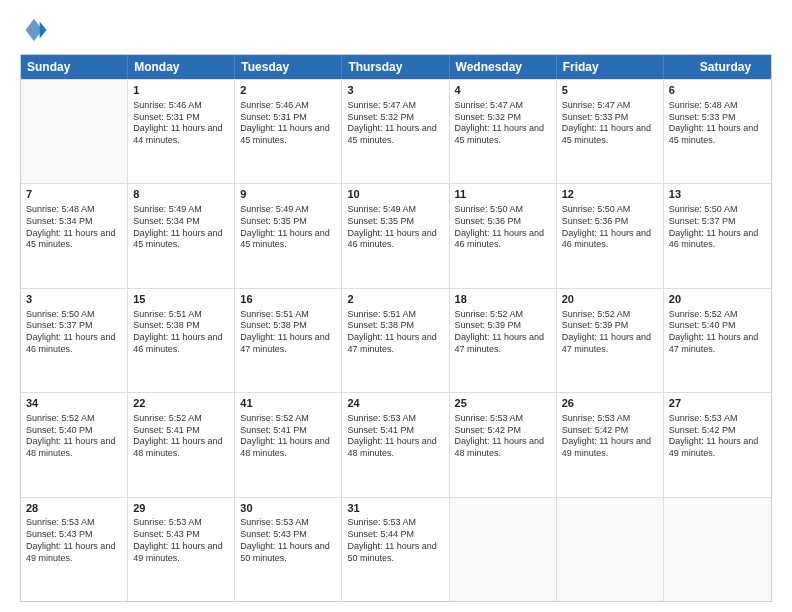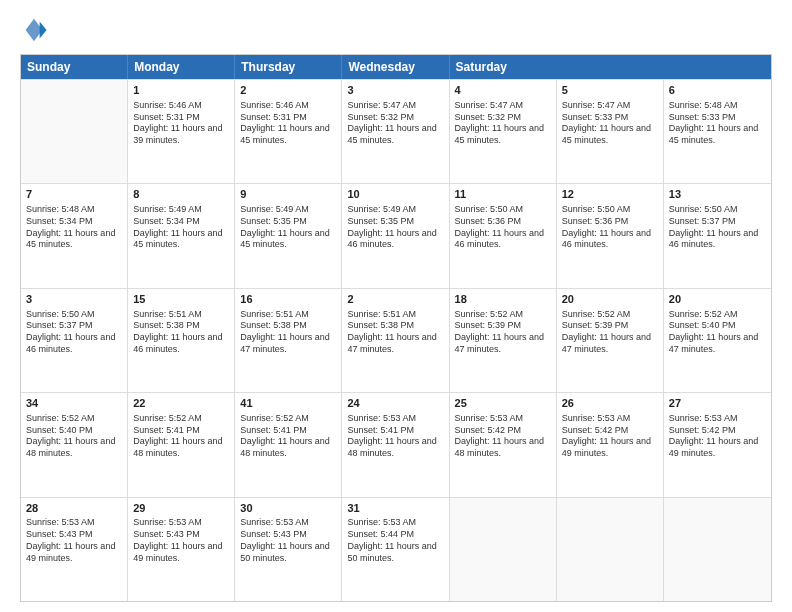--- a/index.html
+++ b/index.html
@@ -65,21 +65,21 @@
       grid-template-columns: repeat(7, 1fr);
       background: #2a6db5;
     }
     .cal-header-cell {
       color: #fff;
       font-size: 12px;
       font-weight: bold;
       padding: 5px 6px;
       border-right: 1px solid #4488cc;
     }
-    .cal-header-cell:last-child { border-right: none; }
+    .cal-header-cell:last-child { border-right: none; margin-left: 30px; }
     .cal-body {
       flex: 1;
       display: flex;
       flex-direction: column;
     }
     .cal-row {
       display: grid;
       grid-template-columns: repeat(7, 1fr);
       flex: 1;
       border-top: 1px solid #ddd;
@@ -126,32 +126,34 @@
     <div class="title-block">
       <h1></h1>
       <p></p>
     </div>
   </div>
 
   <div class="calendar">
     <div class="cal-header">
       <div class="cal-header-cell">Sunday</div>
       <div class="cal-header-cell">Monday</div>
+      <div class="cal-header-cell">Tuesday</div>
       <div class="cal-header-cell">Thursday</div>
       <div class="cal-header-cell">Wednesday</div>
+      <div class="cal-header-cell">Friday</div>
       <div class="cal-header-cell">Saturday</div>
     </div>
     <div class="cal-body" id="cal-body">
     <div class="cal-row">
           <div class="cal-cell empty"></div>
           <div class="cal-cell">
         <span class="day-num">1</span>
         <span class="cell-line">Sunrise: 5:46 AM</span>
         <span class="cell-line">Sunset: 5:31 PM</span>
-        <span class="cell-line">Daylight: 11 hours and 39 minutes.</span>
+        <span class="cell-line">Daylight: 11 hours and 44 minutes.</span>
       </div>
           <div class="cal-cell">
         <span class="day-num">2</span>
         <span class="cell-line">Sunrise: 5:46 AM</span>
         <span class="cell-line">Sunset: 5:31 PM</span>
         <span class="cell-line">Daylight: 11 hours and 45 minutes.</span>
       </div>
           <div class="cal-cell">
         <span class="day-num">3</span>
         <span class="cell-line">Sunrise: 5:47 AM</span>

